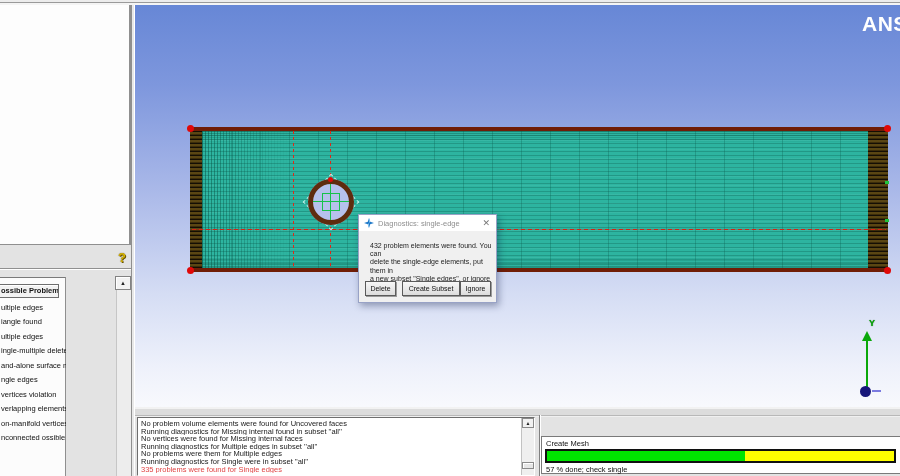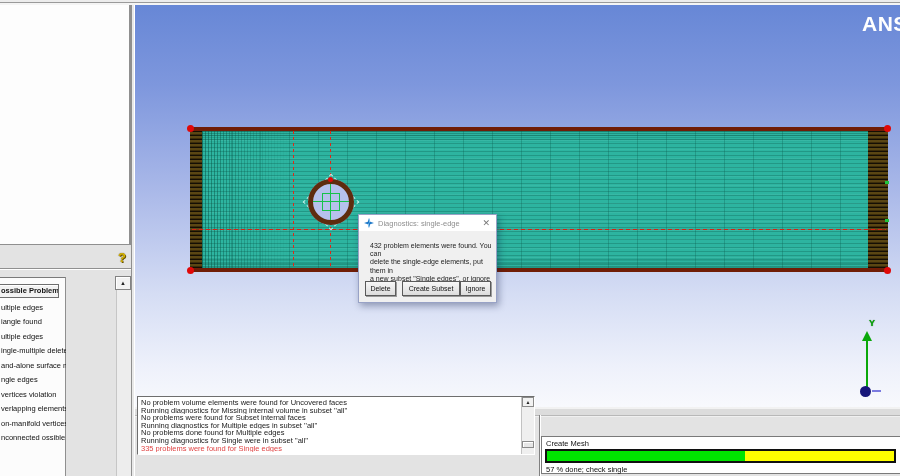--- a/index.html
+++ b/index.html
@@ -98,21 +98,21 @@
   .dlg-msg { position:absolute; left:11px; top:27px; width:122px; font-size:7px; line-height:8.2px; color:#1c1c1c; }
   .dlg-btn { position:absolute; bottom:6px; height:15px; font-size:7px; text-align:center; line-height:13px;
     background:linear-gradient(180deg,#f7f7f7,#dcdcdc); border:1px solid #5a5a5a; box-shadow:1px 1px 0 #9a9a9a; color:#111; }
   .btn-delete { left:6px; width:31px; }
   .btn-subset { left:43px; width:58px; }
   .btn-ignore { right:5px; width:31px; }
 
   
   .bottom-strip { position:absolute; left:135px; top:407px; width:765px; height:10px;
     background:linear-gradient(180deg,#f2f2f2 0 2px,#dcdcdc 2px 8px,#b8b8b8 8px 9px,#f0f0f0 9px 10px); }
-  .log-box { position:absolute; left:137px; top:396px; width:398px; height:59px; background:#ffffff;
+  .log-box { position:absolute; left:137px; top:417px; width:398px; height:59px; background:#ffffff;
     border:1px solid #fff; border-top:1px solid #6e6e6e; border-left:1px solid #6e6e6e; }
   .log-lines { position:absolute; left:3px; top:2px; right:15px; }
   .log-line { font-size:7.5px; line-height:7.6px; white-space:nowrap; overflow:hidden; color:#1a1a1a; }
   .log-line.err { color:#e04545; }
   .log-scrollbar { position:absolute; right:0; top:0; bottom:0; width:13px; background:#efefef; border-left:1px solid #c2c2c2; }
   .log-scroll-up { position:absolute; top:0; left:0; width:12px; height:10px; background:#f2f2f2;
     border:1px solid #8a8a8a; font-size:5px; text-align:center; line-height:9px; color:#222; }
   .log-scroll-thumb { position:absolute; bottom:6px; left:0; width:12px; height:7px;
     background:#e6e6e6; border:1px solid #8a8a8a; box-shadow:inset 1px 1px 0 #fff; }
   .bottom-vsep { position:absolute; left:539px; top:415px; width:2px; height:61px;
@@ -212,24 +212,24 @@
   <div class="dlg-btn btn-delete">Delete</div>
   <div class="dlg-btn btn-subset">Create Subset</div>
   <div class="dlg-btn btn-ignore">Ignore</div>
 </div>
 
 <div class="bottom-strip"></div>
 
 <div class="log-box">
   <div class="log-lines">
       <div class="log-line">No  problem volume elements  were found for Uncovered faces</div>
-      <div class="log-line">Running diagnostics for Missing internal volume in subset ''all''</div>
-      <div class="log-line">No  problems  were found for Subset internal faces</div>
+      <div class="log-line">Running diagnostics for Missing internal found in subset ''all''</div>
+      <div class="log-line">No  vertices  were found for Missing internal faces</div>
       <div class="log-line">Running diagnostics for Multiple edges in subset ''all''</div>
-      <div class="log-line">No  problems  done found for Multiple edges</div>
+      <div class="log-line">No  problems  were them for Multiple edges</div>
       <div class="log-line">Running diagnostics for Single were in subset ''all''</div>
       <div class="log-line err">335  problems  were found for Single edges</div>
     </div>
   <div class="log-scrollbar">
     <div class="log-scroll-up">▲</div>
     <div class="log-scroll-thumb"></div>
   </div>
 </div>
 
 <div class="bottom-vsep"></div>

